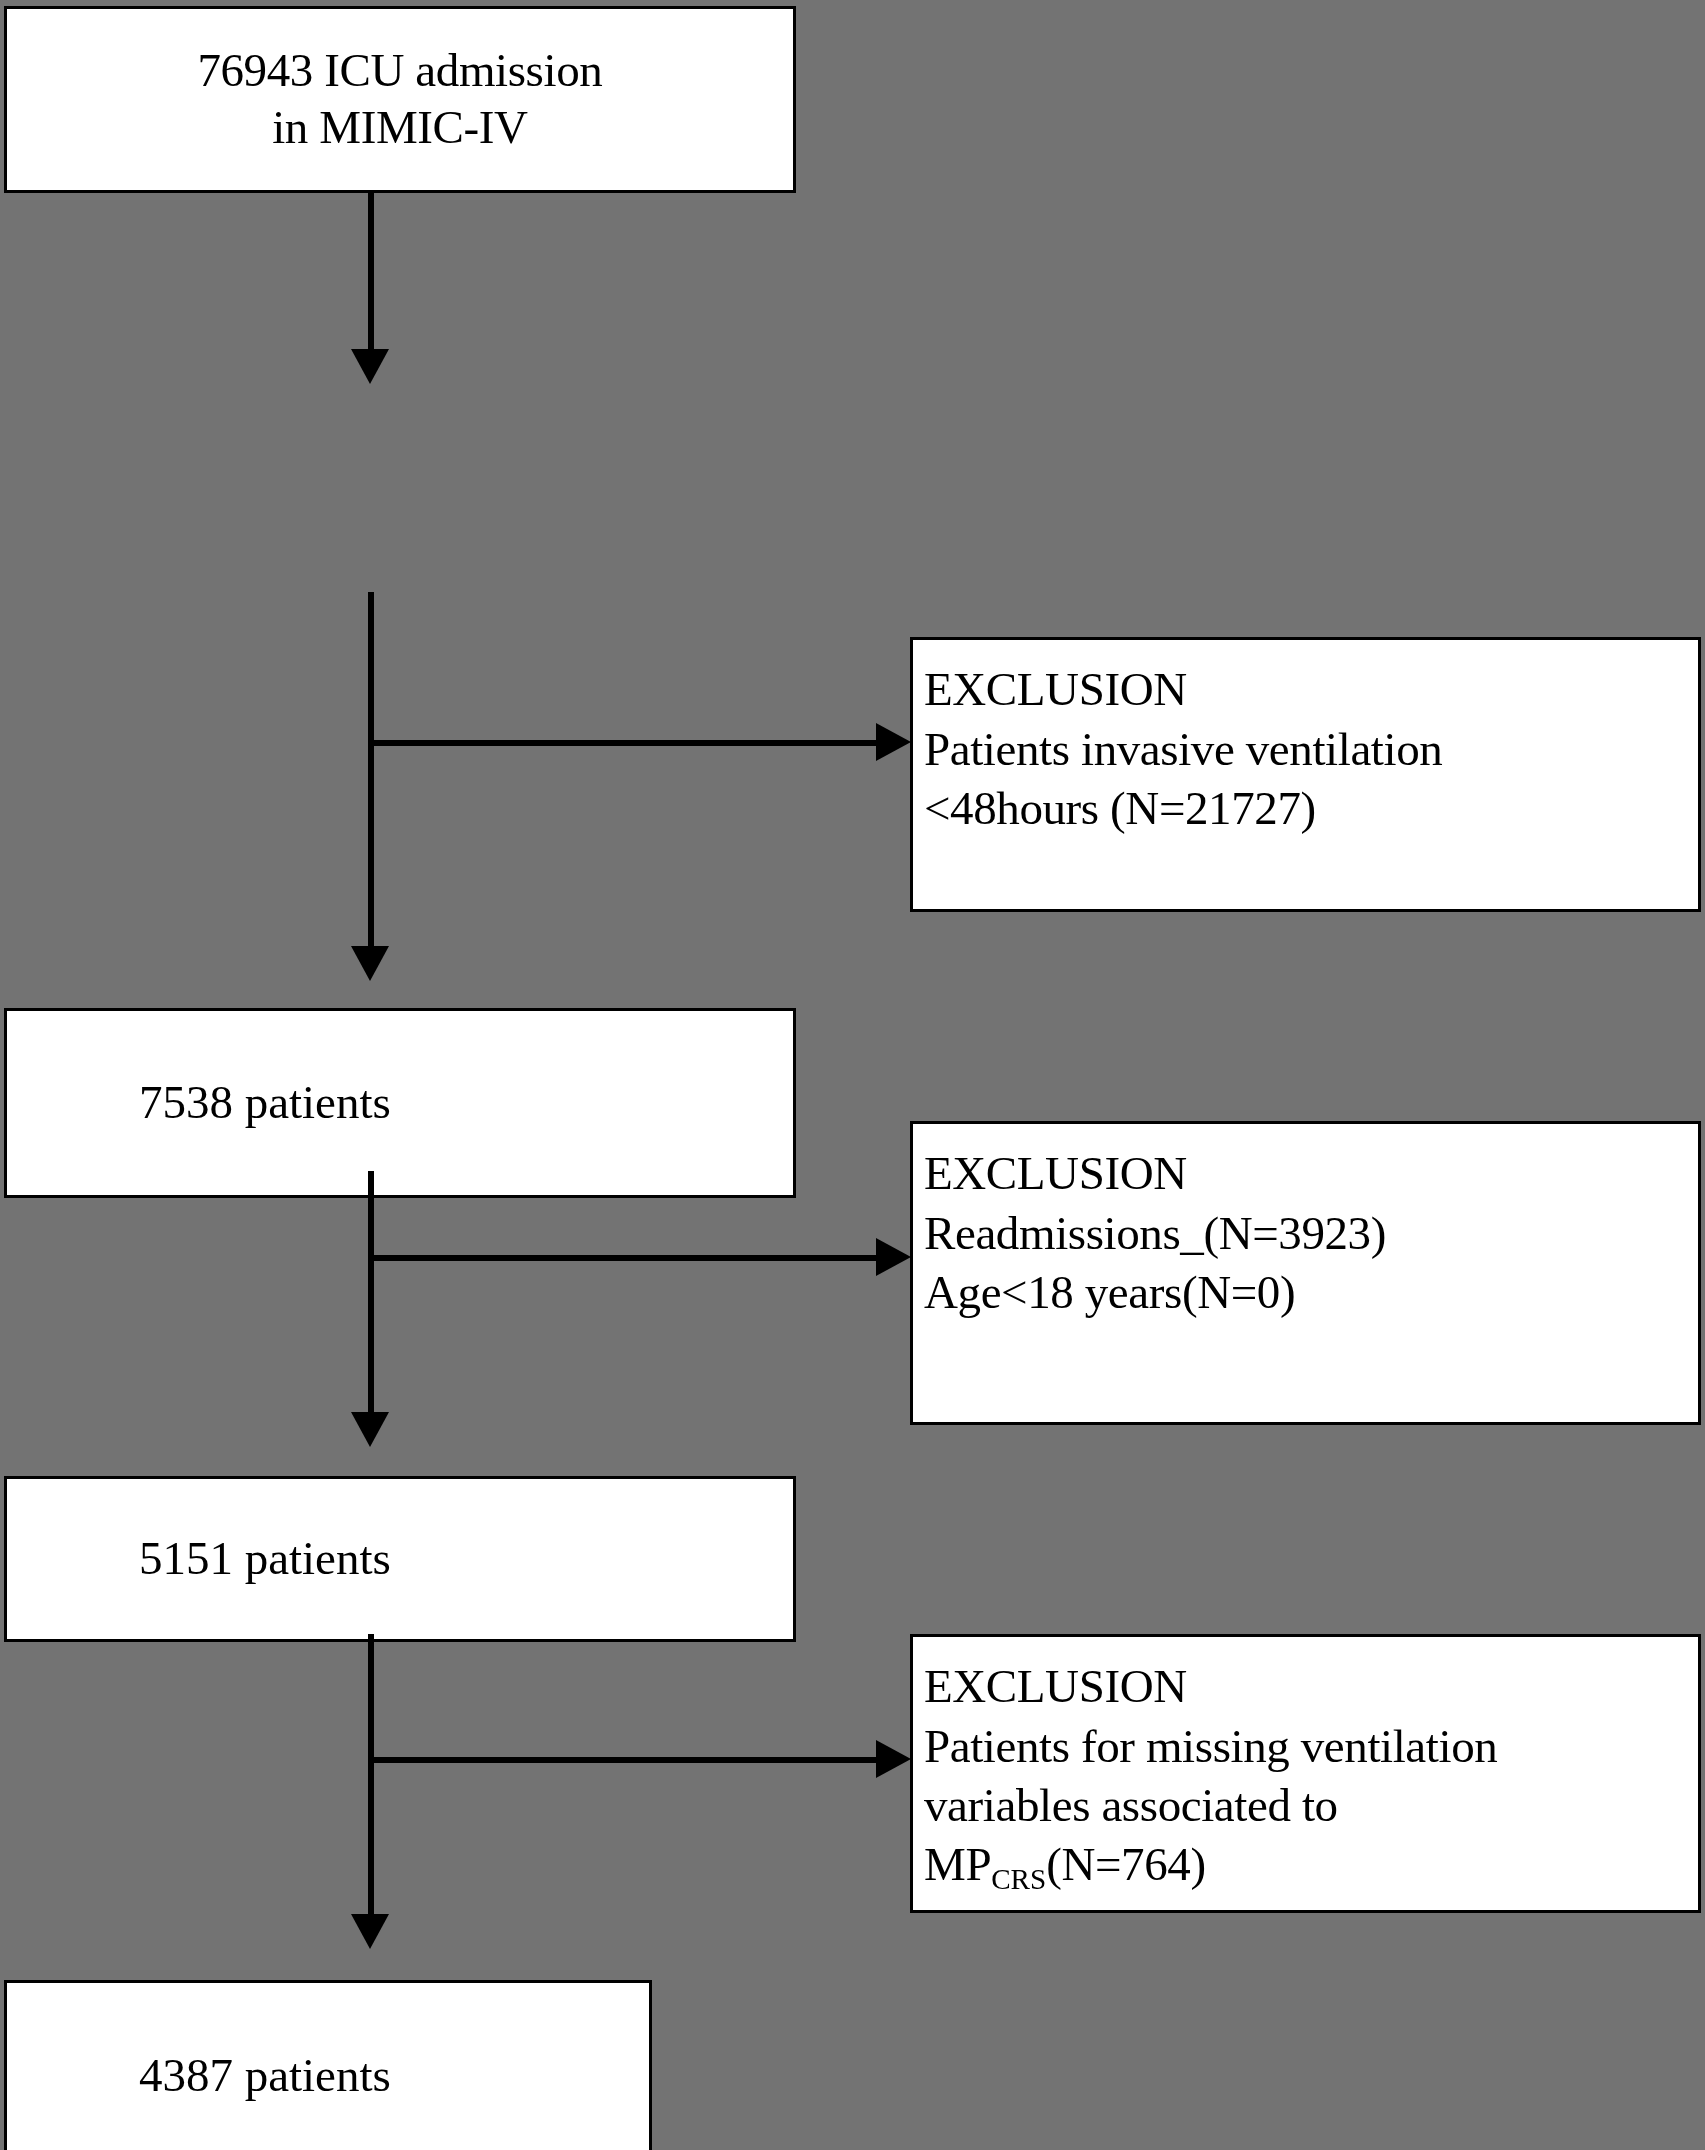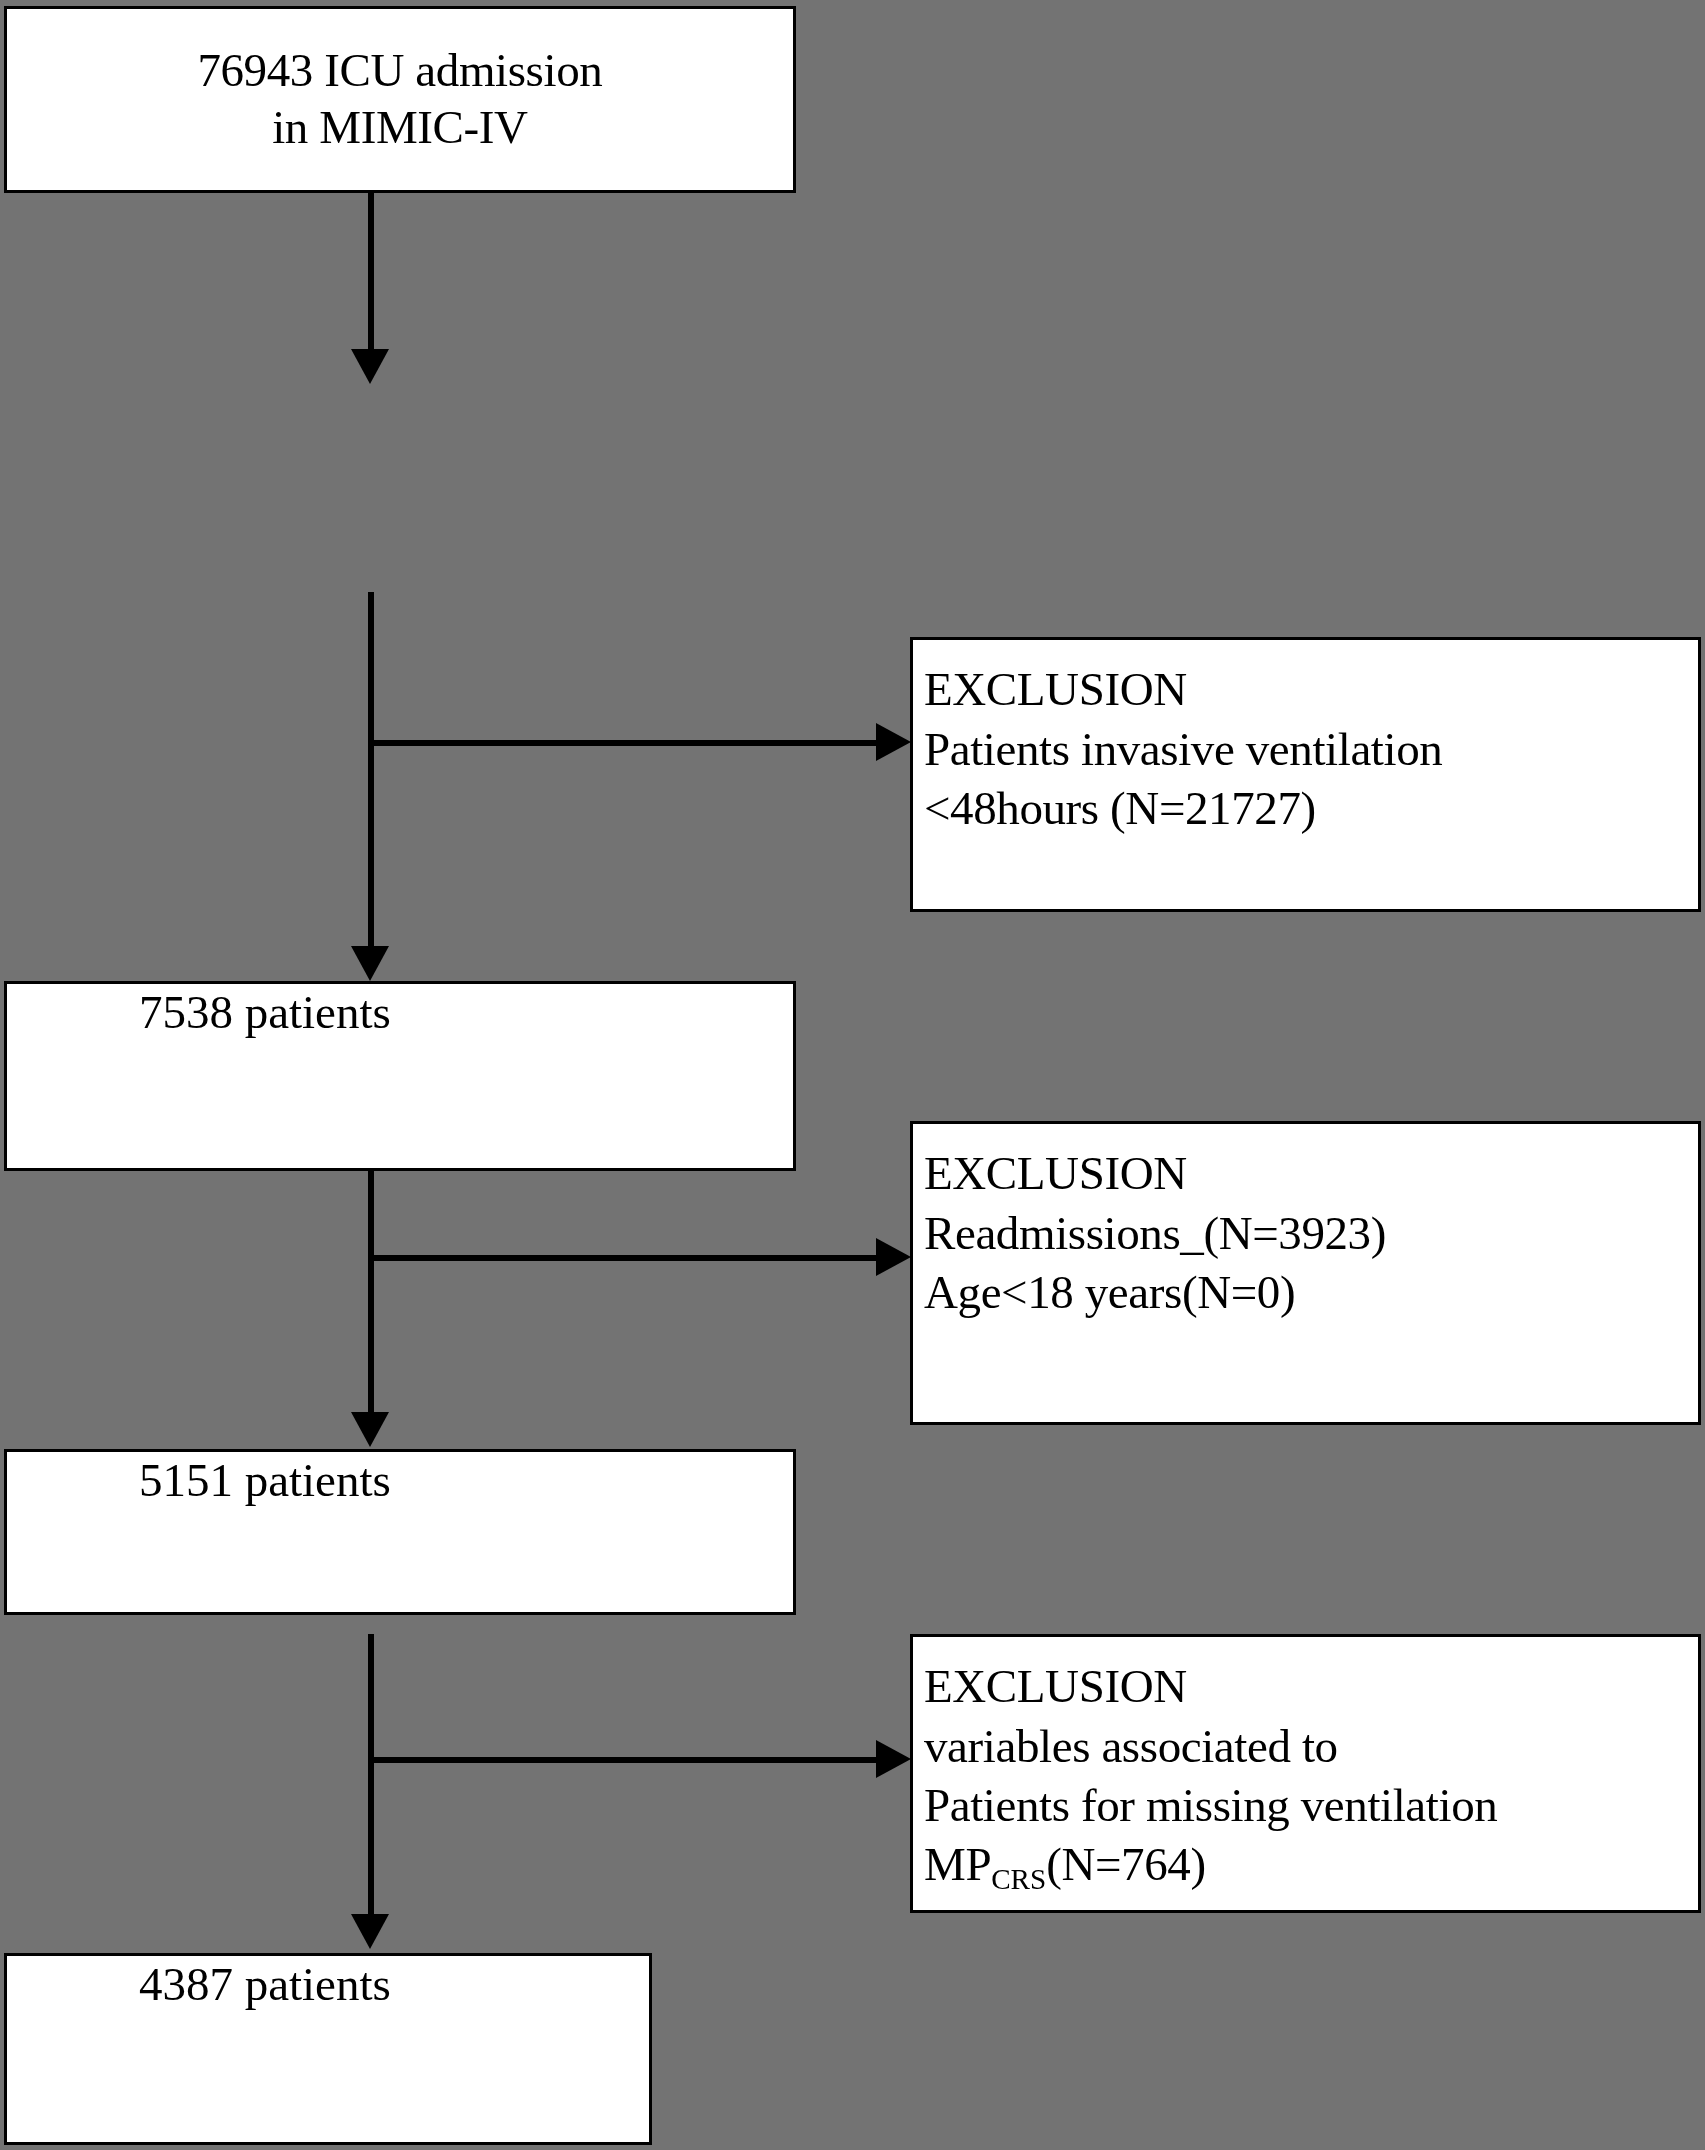--- a/index.html
+++ b/index.html
@@ -32,21 +32,22 @@
     white-space: nowrap;
   }
 
   .primary-box .line {
     text-align: center;
     font-size: 47px;
     line-height: 1.22;
     letter-spacing: -0.4px;
   }
   .count-box {
-    justify-content: flex-start;
+    justify-content: center;
+    margin-top: 27px;
   }
   .count-box .line {
     text-align: left;
     padding-left: 132px;
     font-size: 47px;
     line-height: 1.22;
   }
   .exclusion-box {
     justify-content: flex-start;
     padding-top: 20.4px;
@@ -137,22 +138,22 @@
     <span class="line">5151 patients</span>
   </div>
 
   <div class="vline" style="left:368px; top:1634px; height:282px;"></div>
   <div class="arrow-down" style="left:351px; top:1914px;"></div>
   <div class="hline" style="left:368px; top:1757px; width:510px;"></div>
   <div class="arrow-right" style="left:876px; top:1740px;"></div>
 
   <div class="box exclusion-box" style="left:910px; top:1619px; width:791px; height:279px;">
     <span class="line">EXCLUSION</span>
+    <span class="line">Patients for missing ventilation</span>
     <span class="line">variables associated to</span>
-    <span class="line">Patients for missing ventilation</span>
     <span class="line"><span>MP</span><span class="sub">CRS</span><span>(N=764)</span></span>
   </div>
 
   <div class="box count-box" style="left:3.9px; top:1953px; width:648px; height:192px;">
     <span class="line">4387 patients</span>
   </div>
 
 </div>
 
 

